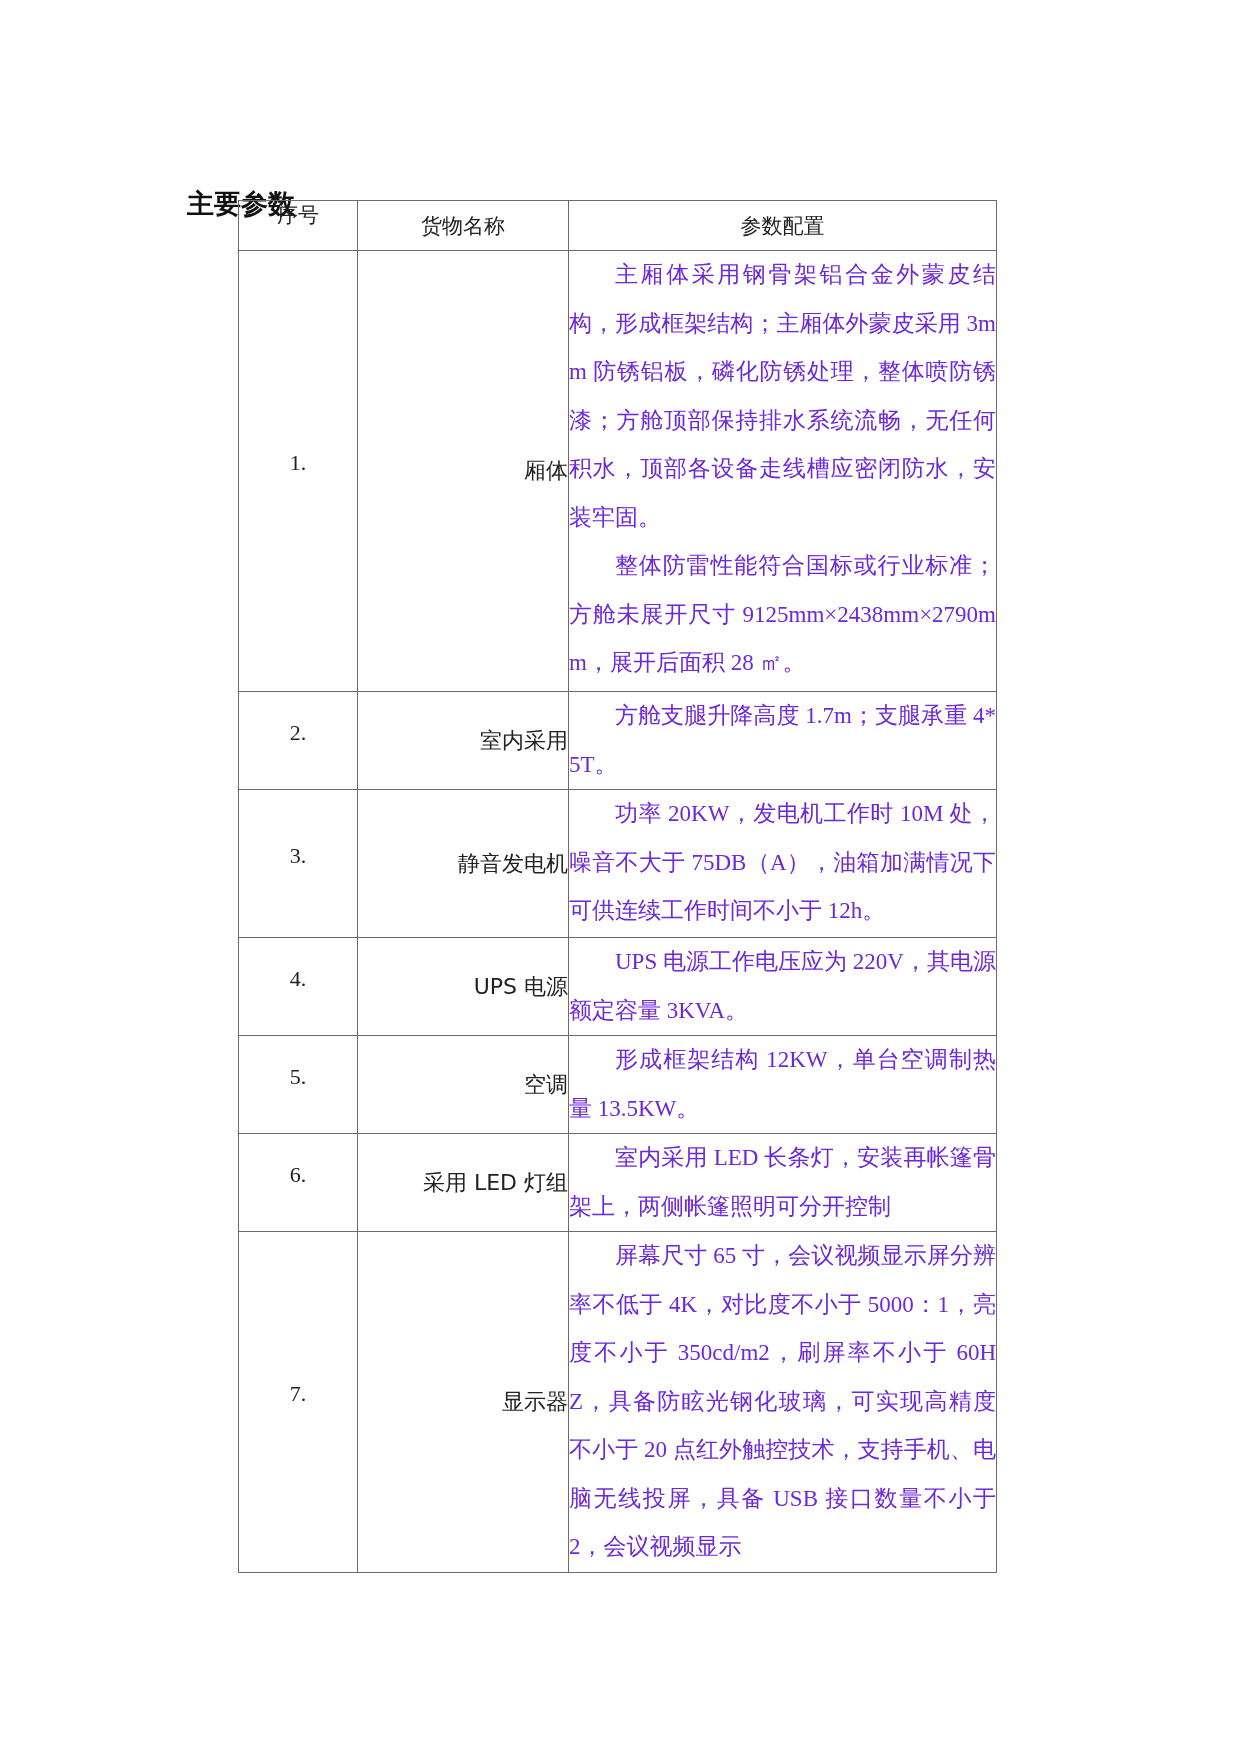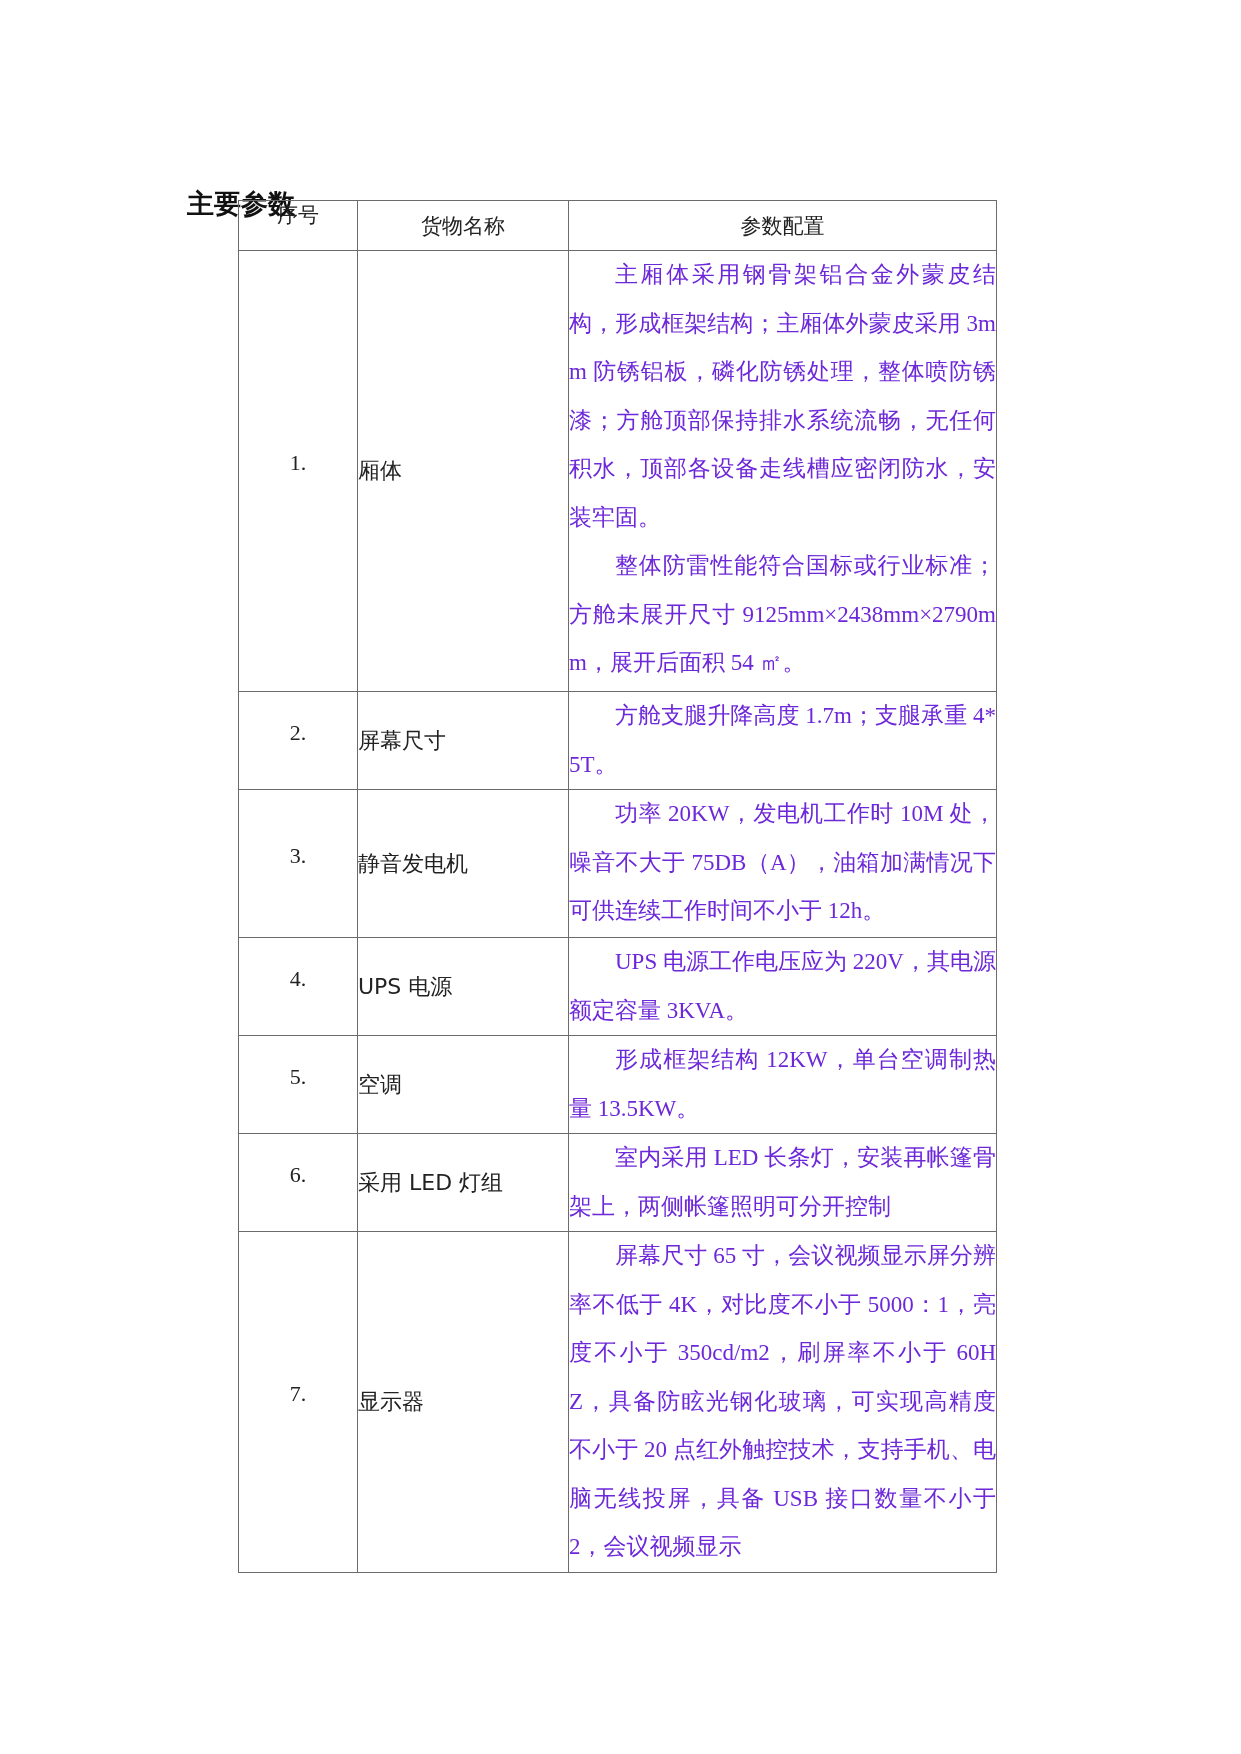--- a/index.html
+++ b/index.html
@@ -8,21 +8,21 @@
   .title { position:absolute; left:187px; top:148px; font-size:27px; font-weight:bold;
            font-family: "DejaVu Sans", "Liberation Sans", sans-serif; letter-spacing:0px;margin-top:38px; }
   table.spec { position:absolute; left:238px; top:200px; width:758px;
                border-collapse:collapse; table-layout:fixed; }
   table.spec td, table.spec th { border:1.5px solid #6b6b6b; padding:0; font-weight:normal; }
   col.c1 { width:119px; } col.c2 { width:211px; } col.c3 { width:428px; }
   th { font-size:21px; height:49px; vertical-align:middle;
        font-family:"DejaVu Sans", sans-serif; color:#222; }
   th.seq { vertical-align:top; padding-top:4px; }
   td.num { font-size:22px; text-align:center; vertical-align:middle; color:#222; }
-  td.name { font-size:22px; text-align:left; vertical-align:middle; color:#222;
+  td.name { font-size:22px; text-align:right; vertical-align:middle; color:#222;
             font-family:"DejaVu Sans", "Liberation Serif", serif; }
   td.num span { position:relative; top:-8px; }
   td.param { font-size:23px; line-height:48.5px; padding:0 8px 0 10px; vertical-align:top;
              text-align:justify; color:#6d28d9; }
   td.param p { margin:0; text-indent:2em; word-break:break-all; }
 </style>
 </head>
 <body>
 
 <div class="title">主要参数</div>
@@ -39,26 +39,26 @@
       <th>货物名称</th>
       <th>参数配置</th>
     </tr>
   </thead>
   <tbody>
     <tr style="height:441px">
       <td class="num"><span>1.</span></td>
       <td class="name">厢体</td>
       <td class="param">
         <p>主厢体采用钢骨架铝合金外蒙皮结构，形成框架结构；主厢体外蒙皮采用 3mm 防锈铝板，磷化防锈处理，整体喷防锈漆；方舱顶部保持排水系统流畅，无任何积水，顶部各设备走线槽应密闭防水，安装牢固。</p>
-        <p>整体防雷性能符合国标或行业标准；方舱未展开尺寸 9125mm×2438mm×2790mm，展开后面积 54 ㎡。</p>
+        <p>整体防雷性能符合国标或行业标准；方舱未展开尺寸 9125mm×2438mm×2790mm，展开后面积 28 ㎡。</p>
       </td>
     </tr>
     <tr style="height:98px">
       <td class="num"><span>2.</span></td>
-      <td class="name">屏幕尺寸</td>
+      <td class="name">室内采用</td>
       <td class="param">
           <p>方舱支腿升降高度 1.7m；支腿承重 4*5T。</p>
         </td>
     </tr>
     <tr style="height:148px">
       <td class="num"><span>3.</span></td>
       <td class="name">静音发电机</td>
       <td class="param">
           <p>功率 20KW，发电机工作时 10M 处，噪音不大于 75DB（A），油箱加满情况下可供连续工作时间不小于 12h。</p>
         </td>

